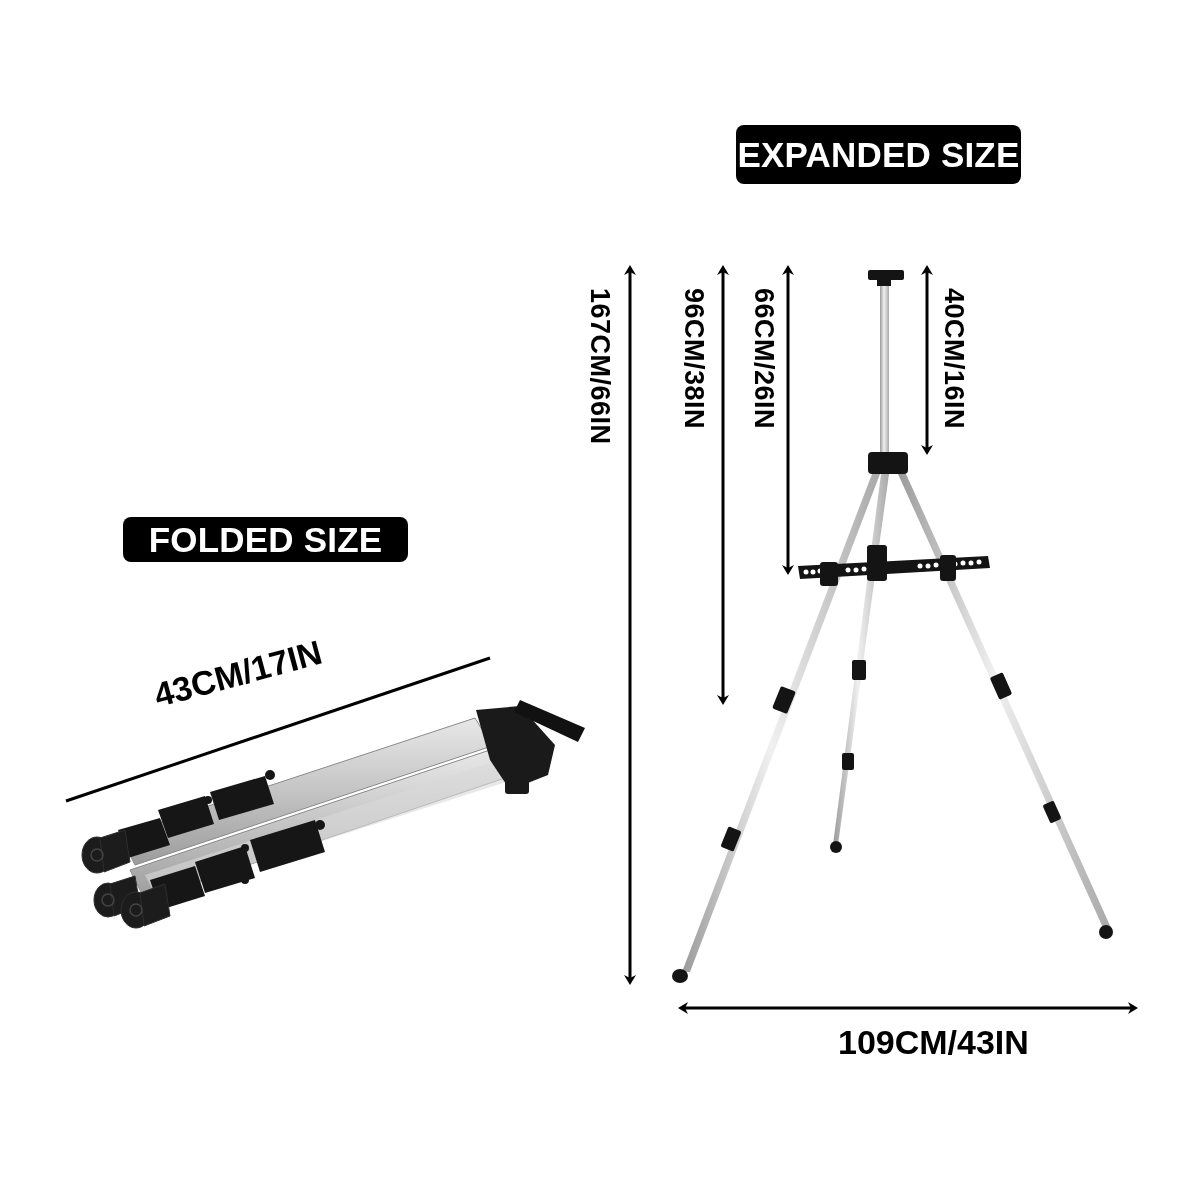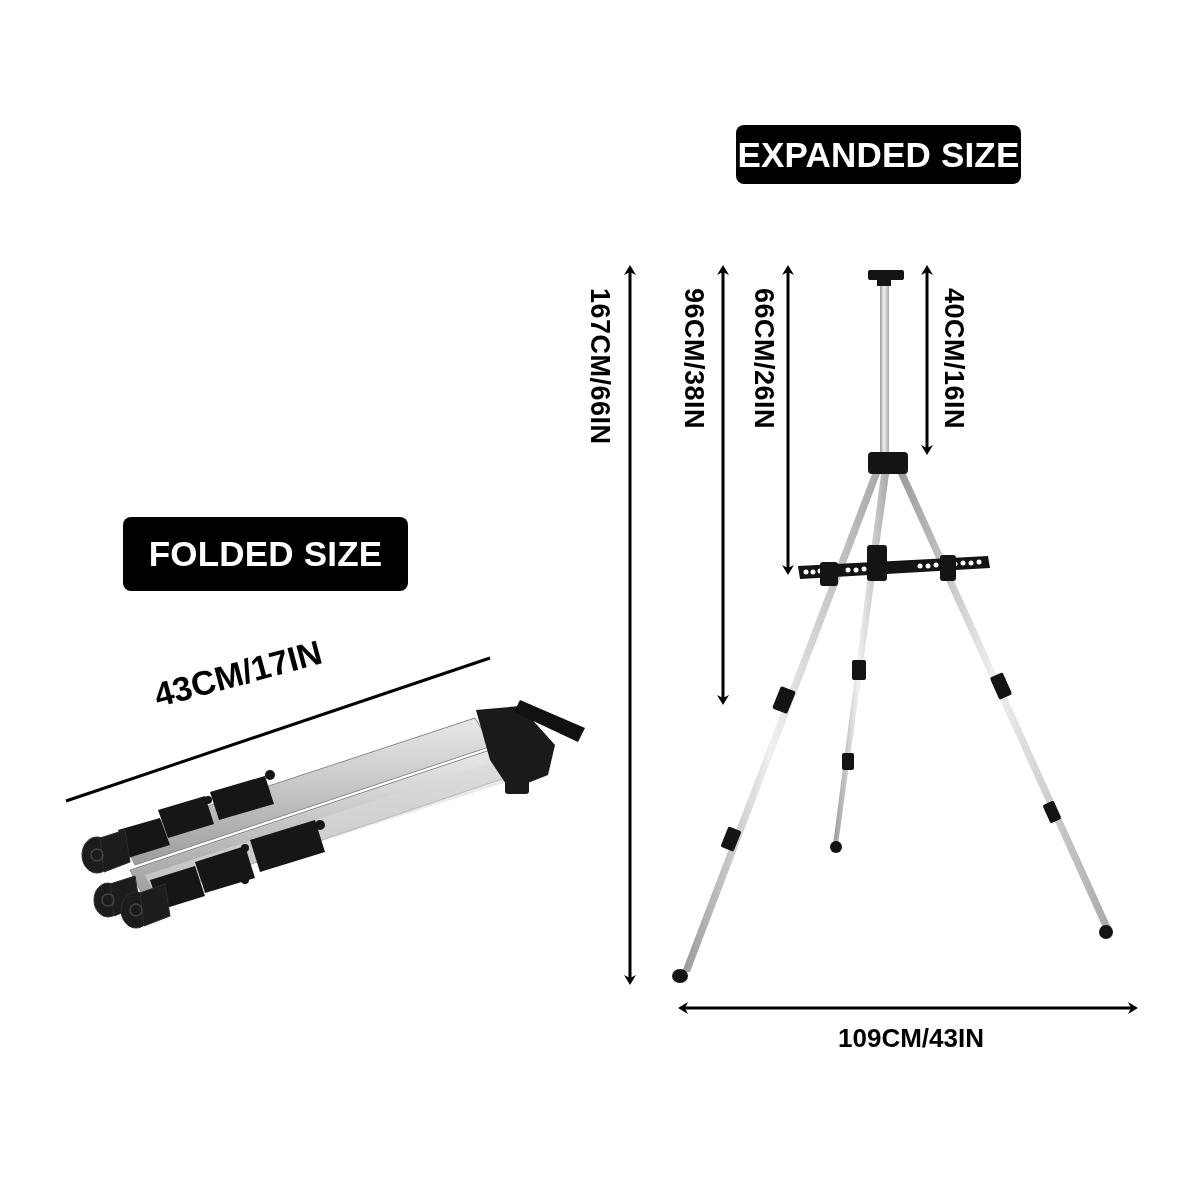--- a/index.html
+++ b/index.html
@@ -4,30 +4,30 @@
   <style>
     html, body { margin: 0; padding: 0; background: #ffffff; }
     body { width: 1200px; height: 1200px; position: relative; overflow: hidden;
            font-family: "Liberation Sans", "DejaVu Sans", sans-serif; }
     .label-pill {
       position: absolute; background: #000; color: #fff; border-radius: 8px;
       font-weight: bold; font-size: 35px; display: flex; align-items: center; justify-content: center;
       letter-spacing: 0.2px;
     }
     #expanded-pill { left: 736px; top: 125px; width: 285px; height: 59px; }
-    #folded-pill { left: 123px; top: 517px; width: 285px; height: 74px; }
+    #folded-pill { left: 123px; top: 517px; width: 285px; height: 45px; }
     .vtext {
       position: absolute; font-weight: bold; font-size: 27px; color: #000;
       writing-mode: vertical-rl; white-space: nowrap; letter-spacing: 0.5px;
     }
     #dim-167 { left: 584px; top: 288px; }
     #dim-96 { left: 678px; top: 288px; }
     #dim-66 { left: 748px; top: 288px; }
     #dim-40 { left: 938px; top: 288px; }
-    .htext { position: absolute; font-weight: bold; font-size: 26px; color: #000; white-space: nowrap; }
+    .htext { position: absolute; font-weight: bold; font-size: 34px; color: #000; white-space: nowrap; }
     #dim-109 { left: 838px; top: 1023px; }
     #dim-43 { left: 160px; top: 676px; transform: rotate(-15deg); transform-origin: left bottom; font-size: 34px; }
     svg.art { position: absolute; left: 0; top: 0; }
   </style>
 </head>
 <body>
 
 <svg class="art" width="1200" height="1200" viewBox="0 0 1200 1200">
   <defs>
     <marker id="ah" markerWidth="10" markerHeight="12" refX="5" refY="6" orient="auto-start-reverse" markerUnits="userSpaceOnUse">

